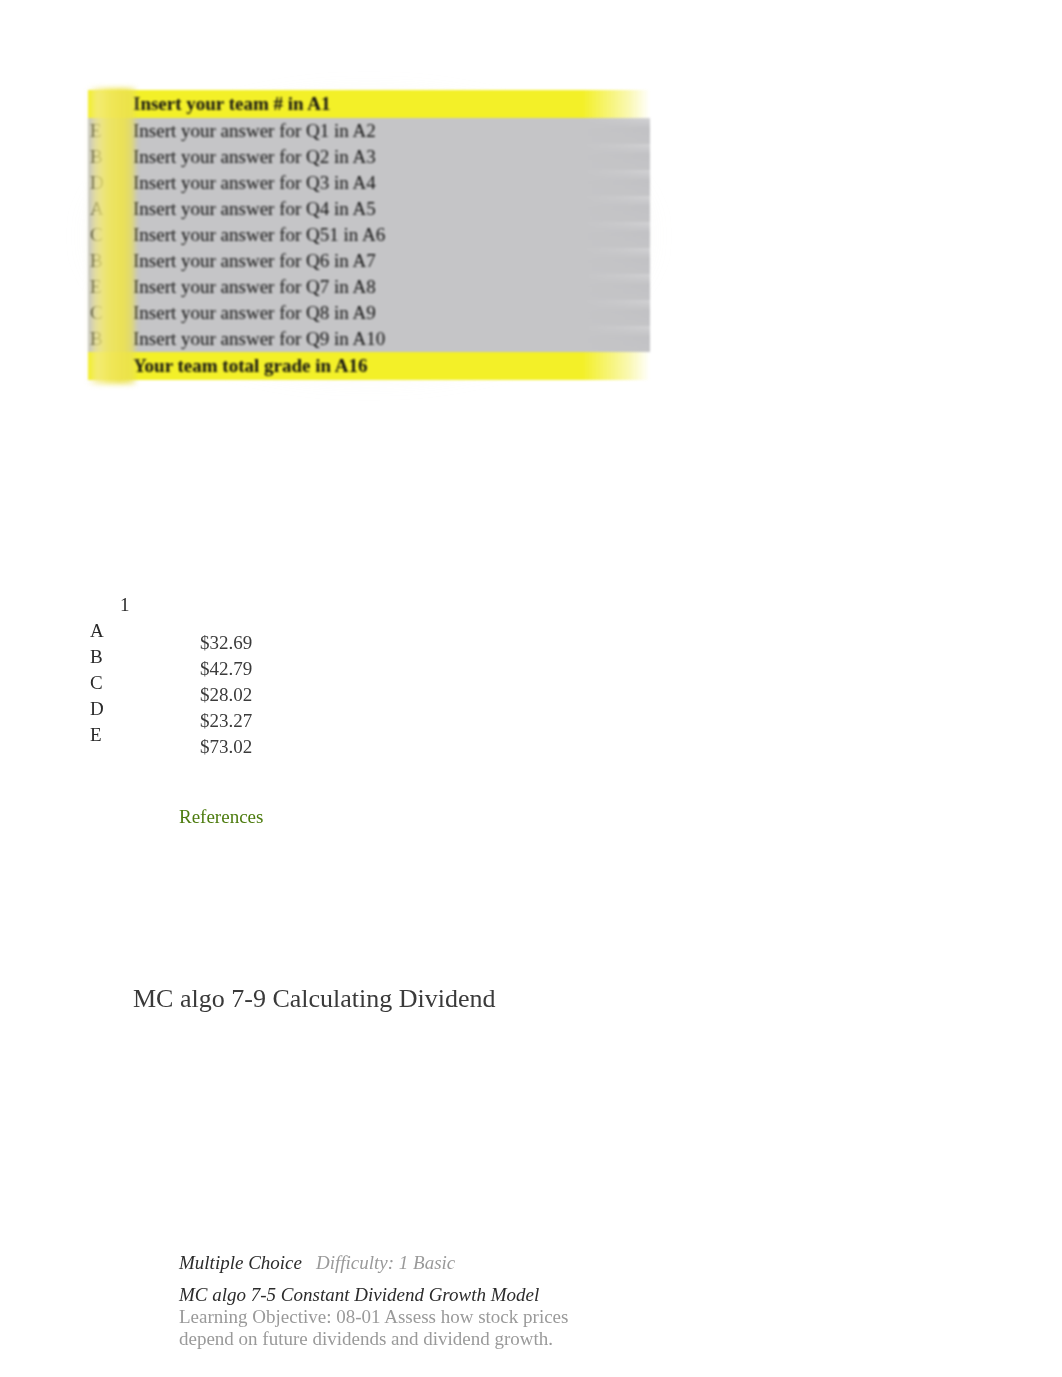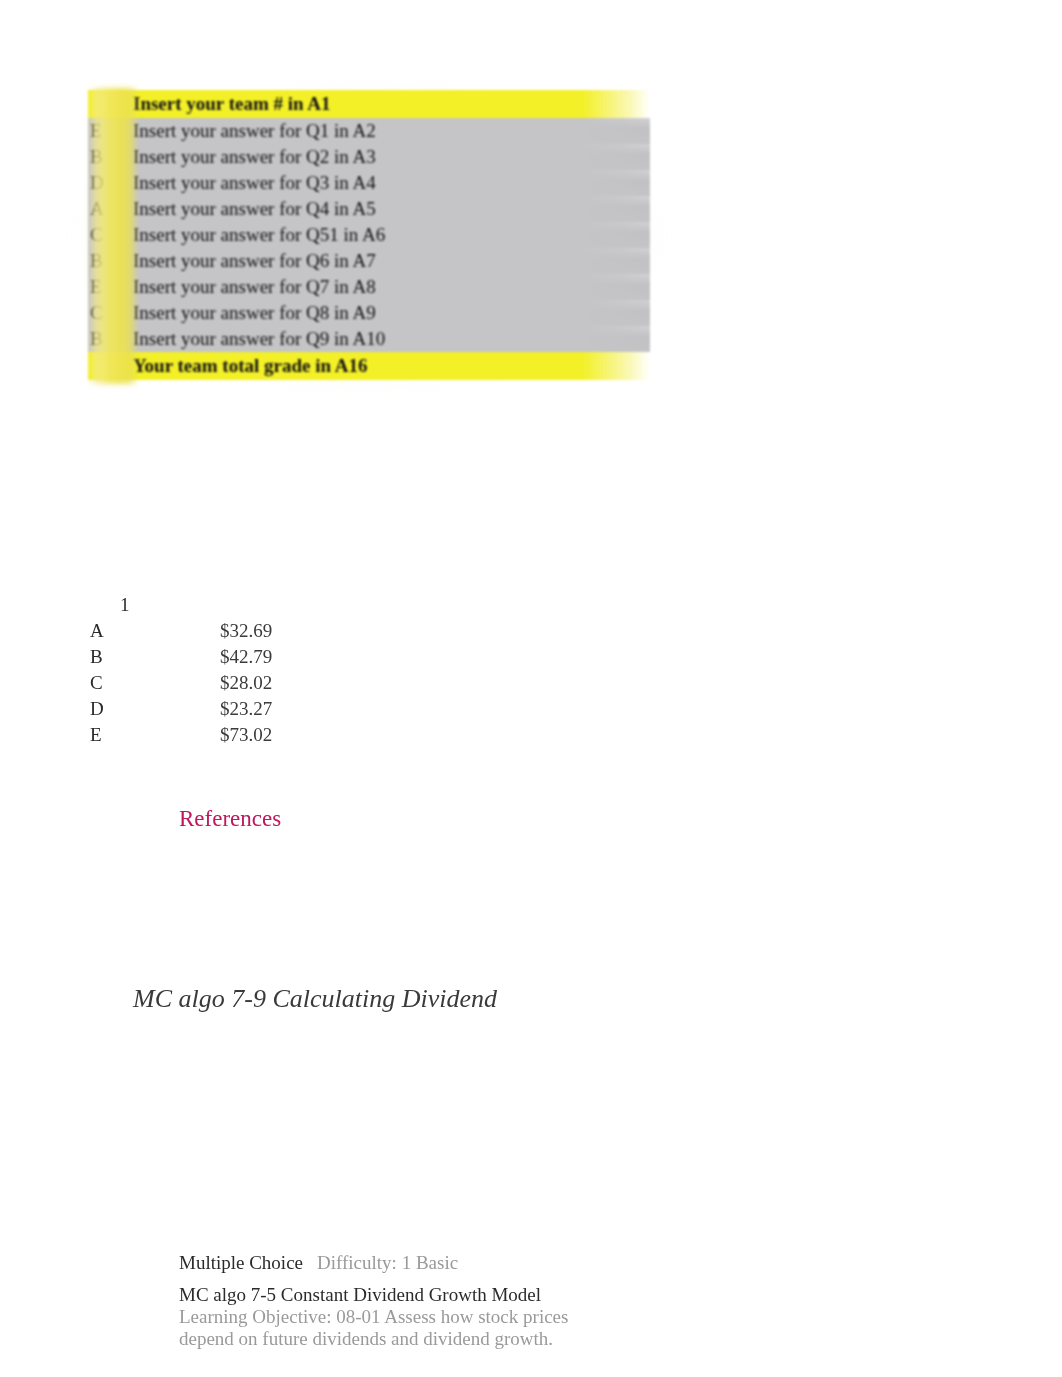--- a/index.html
+++ b/index.html
@@ -143,74 +143,75 @@
   .ct-letter {
     position: absolute;
     left: 0;
     top: 0;
     width: 30px;
     color: #2a2a2a;
   }
   .ct-value {
     position: absolute;
     left: 110px;
-    top: 0;
+    top: 12px;
     width: 92px;
-    text-align: center;
+    text-align: left;
     color: #3b3b3b;
   }
 
   
   #references-link {
     position: absolute;
     left: 179px;
     top: 806px;
-    font-size: 23px;
-    color: #be185d;
+    font-size: 19px;
+    color: #4d7c0f;
     cursor: pointer;
   }
 
   
   #question-title {
     position: absolute;
     left: 133px;
     top: 983px;
     font-size: 26px;
     line-height: 32px;
     color: #3a3a3a;
     font-weight: 400;
     white-space: nowrap;
-    font-style: italic;
   }
 
   
   #meta-block {
     position: absolute;
     left: 179px;
     top: 1252px;
     width: 408px;
     font-size: 19px;
     line-height: 22px;
   }
   #meta-line-1 {
     margin-bottom: 10px;
     white-space: nowrap;
+    font-style: italic;
   }
   .meta-strong {
     color: #2b2b2b;
   }
   .meta-muted {
     color: #9a9a9a;
   }
   #meta-difficulty { margin-left: 14px; }
   #meta-line-2 {
     color: #9a9a9a;
   }
   #meta-algo-label {
     color: #2b2b2b;
+    font-style: italic;
   }
 </style>
 </head>
 <body>
 
 <div id="answer-key-block">
   <div class="ak-rows">
       <div class="ak-row yellow first">
         <span class="ak-letter"></span>
         <span class="ak-text">Insert your team # in A1</span>

